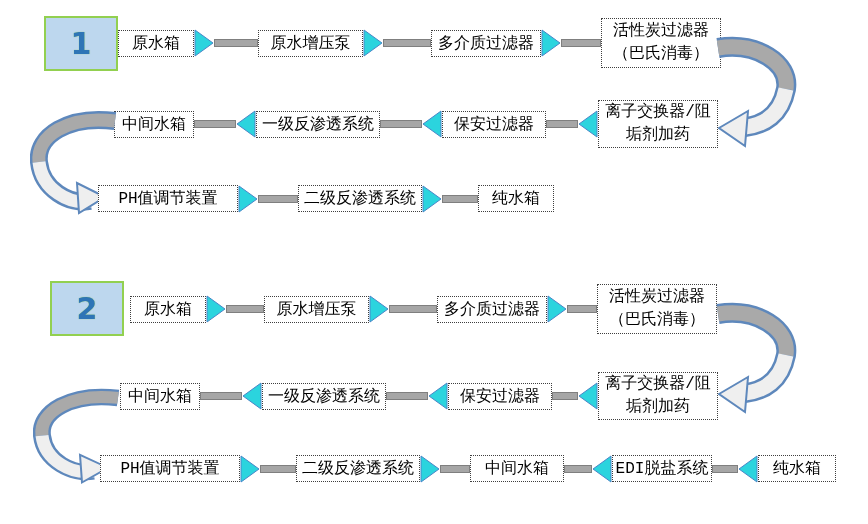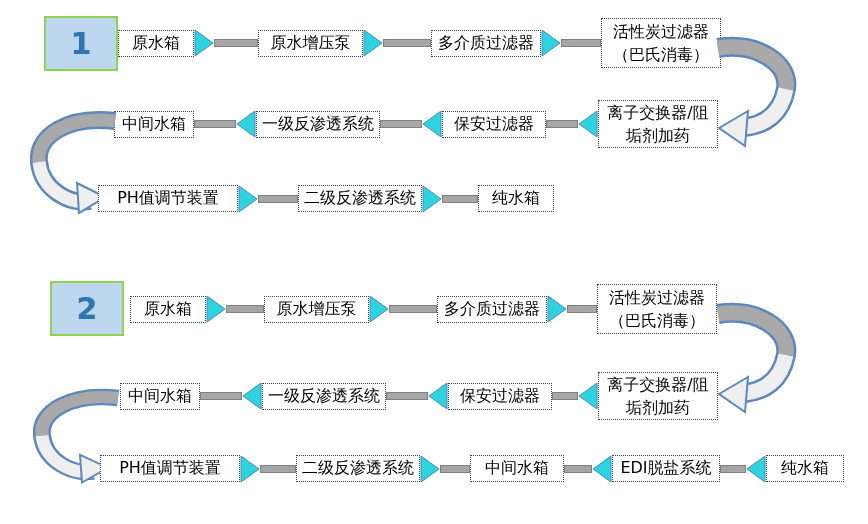--- a/index.html
+++ b/index.html
@@ -7,21 +7,21 @@
     position:relative;width:868px;height:524px;background:#ffffff;overflow:hidden;
     font-family:"DejaVu Sans","Liberation Sans",sans-serif;
   }
   .badge{
     position:absolute;width:74px;height:55px;box-sizing:border-box;
     background:#BDD7EE;border:2px solid #92D050;
     display:flex;align-items:center;justify-content:center;
     font-size:30px;font-weight:bold;color:#2E75B6;
     text-shadow:0 0 1px #7fbf4d;
   }
-  .flow-row{position:absolute;display:flex;align-items:center;}
+  .flow-row{position:absolute;display:flex;align-items:center;font-family:Liberation Mono, monospace;}
   .node{
     box-sizing:border-box;height:27px;background:#ffffff;
     border:1px dotted #3f3f3f;flex:none;
     display:flex;align-items:center;justify-content:center;
     font-size:16px;color:#000;white-space:nowrap;
   }
   .node.two-line{height:50px;white-space:pre-line;text-align:center;line-height:1.45;}
   .node-label{white-space:inherit;text-align:center;}
   .bar{
     flex:none;height:6px;background:#A6A6A6;border:1px solid #7f7f7f;
@@ -217,21 +217,21 @@
       <polygon points="1,2 19,15 1,28" stroke="#4a86c8" stroke-width="1" fill="#2BD4DE"></polygon>
     </svg>
     <div class="bar" style="width:28px;"></div>
     <div class="node" style="width:94px;">
       <span class="node-label" style="white-space: nowrap;">中间水箱</span>
     </div>
     <div class="bar" style="width:26px;"></div>
     <svg class="tri" width="20" height="30">
       <polygon points="19,2 1,15 19,28" stroke="#4a86c8" stroke-width="1" fill="#2BD4DE"></polygon>
     </svg>
-    <div class="node" style="width:108px;">
+    <div class="node" style="width:100px;">
       <span class="node-label" style="white-space: nowrap;">EDI脱盐系统</span>
     </div>
     <div class="bar" style="width:24px;"></div>
     <svg class="tri" width="20" height="30">
       <polygon points="19,2 1,15 19,28" stroke="#4a86c8" stroke-width="1" fill="#2BD4DE"></polygon>
     </svg>
     <div class="node" style="width:78px;">
       <span class="node-label" style="white-space: nowrap;">纯水箱</span>
     </div>
   </div>

